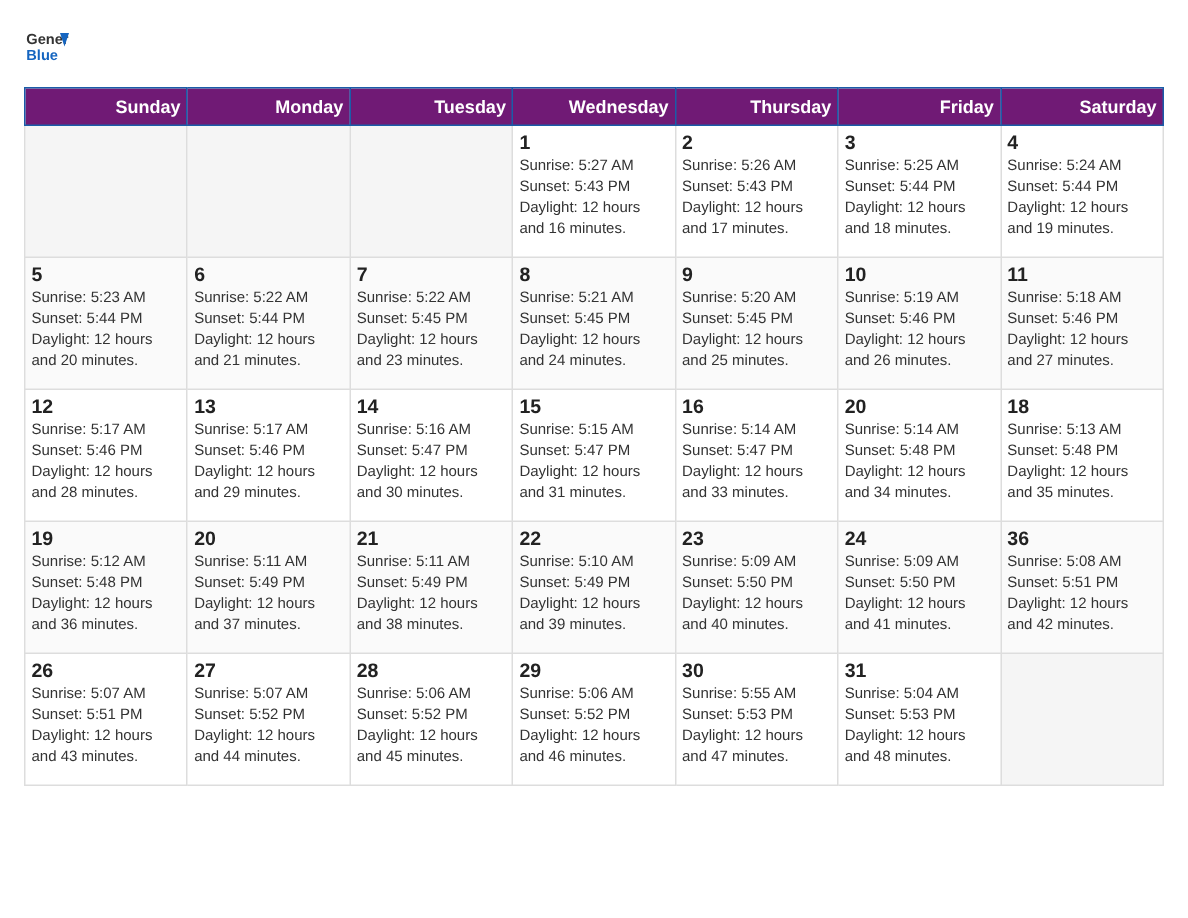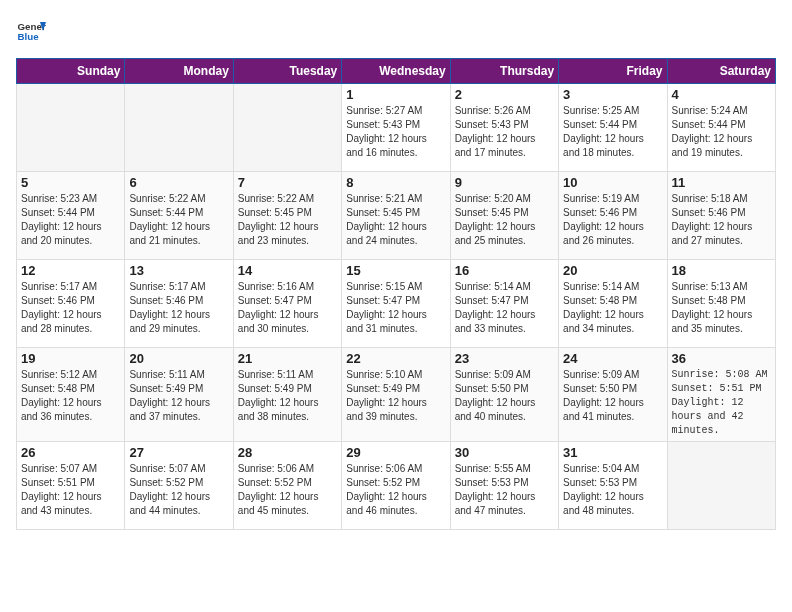--- a/index.html
+++ b/index.html
@@ -265,21 +265,21 @@
 Daylight: 12 hours and 40 minutes.</div>
           </td>
           <td>
             <span class="day-number">24</span>
             <div class="day-info" style="white-space: pre-line;">Sunrise: 5:09 AM
 Sunset: 5:50 PM
 Daylight: 12 hours and 41 minutes.</div>
           </td>
           <td>
             <span class="day-number">36</span>
-            <div class="day-info" style="white-space: pre-line; font-family: Liberation Mono, monospace;">Sunrise: 5:08 AM
+            <div class="day-info" style="white-space: pre-line;">Sunrise: 5:08 AM
 Sunset: 5:51 PM
 Daylight: 12 hours and 42 minutes.</div>
           </td>
         </tr>
         <tr>
           <td>
             <span class="day-number">26</span>
             <div class="day-info" style="white-space: pre-line;">Sunrise: 5:07 AM
 Sunset: 5:51 PM
 Daylight: 12 hours and 43 minutes.</div>

